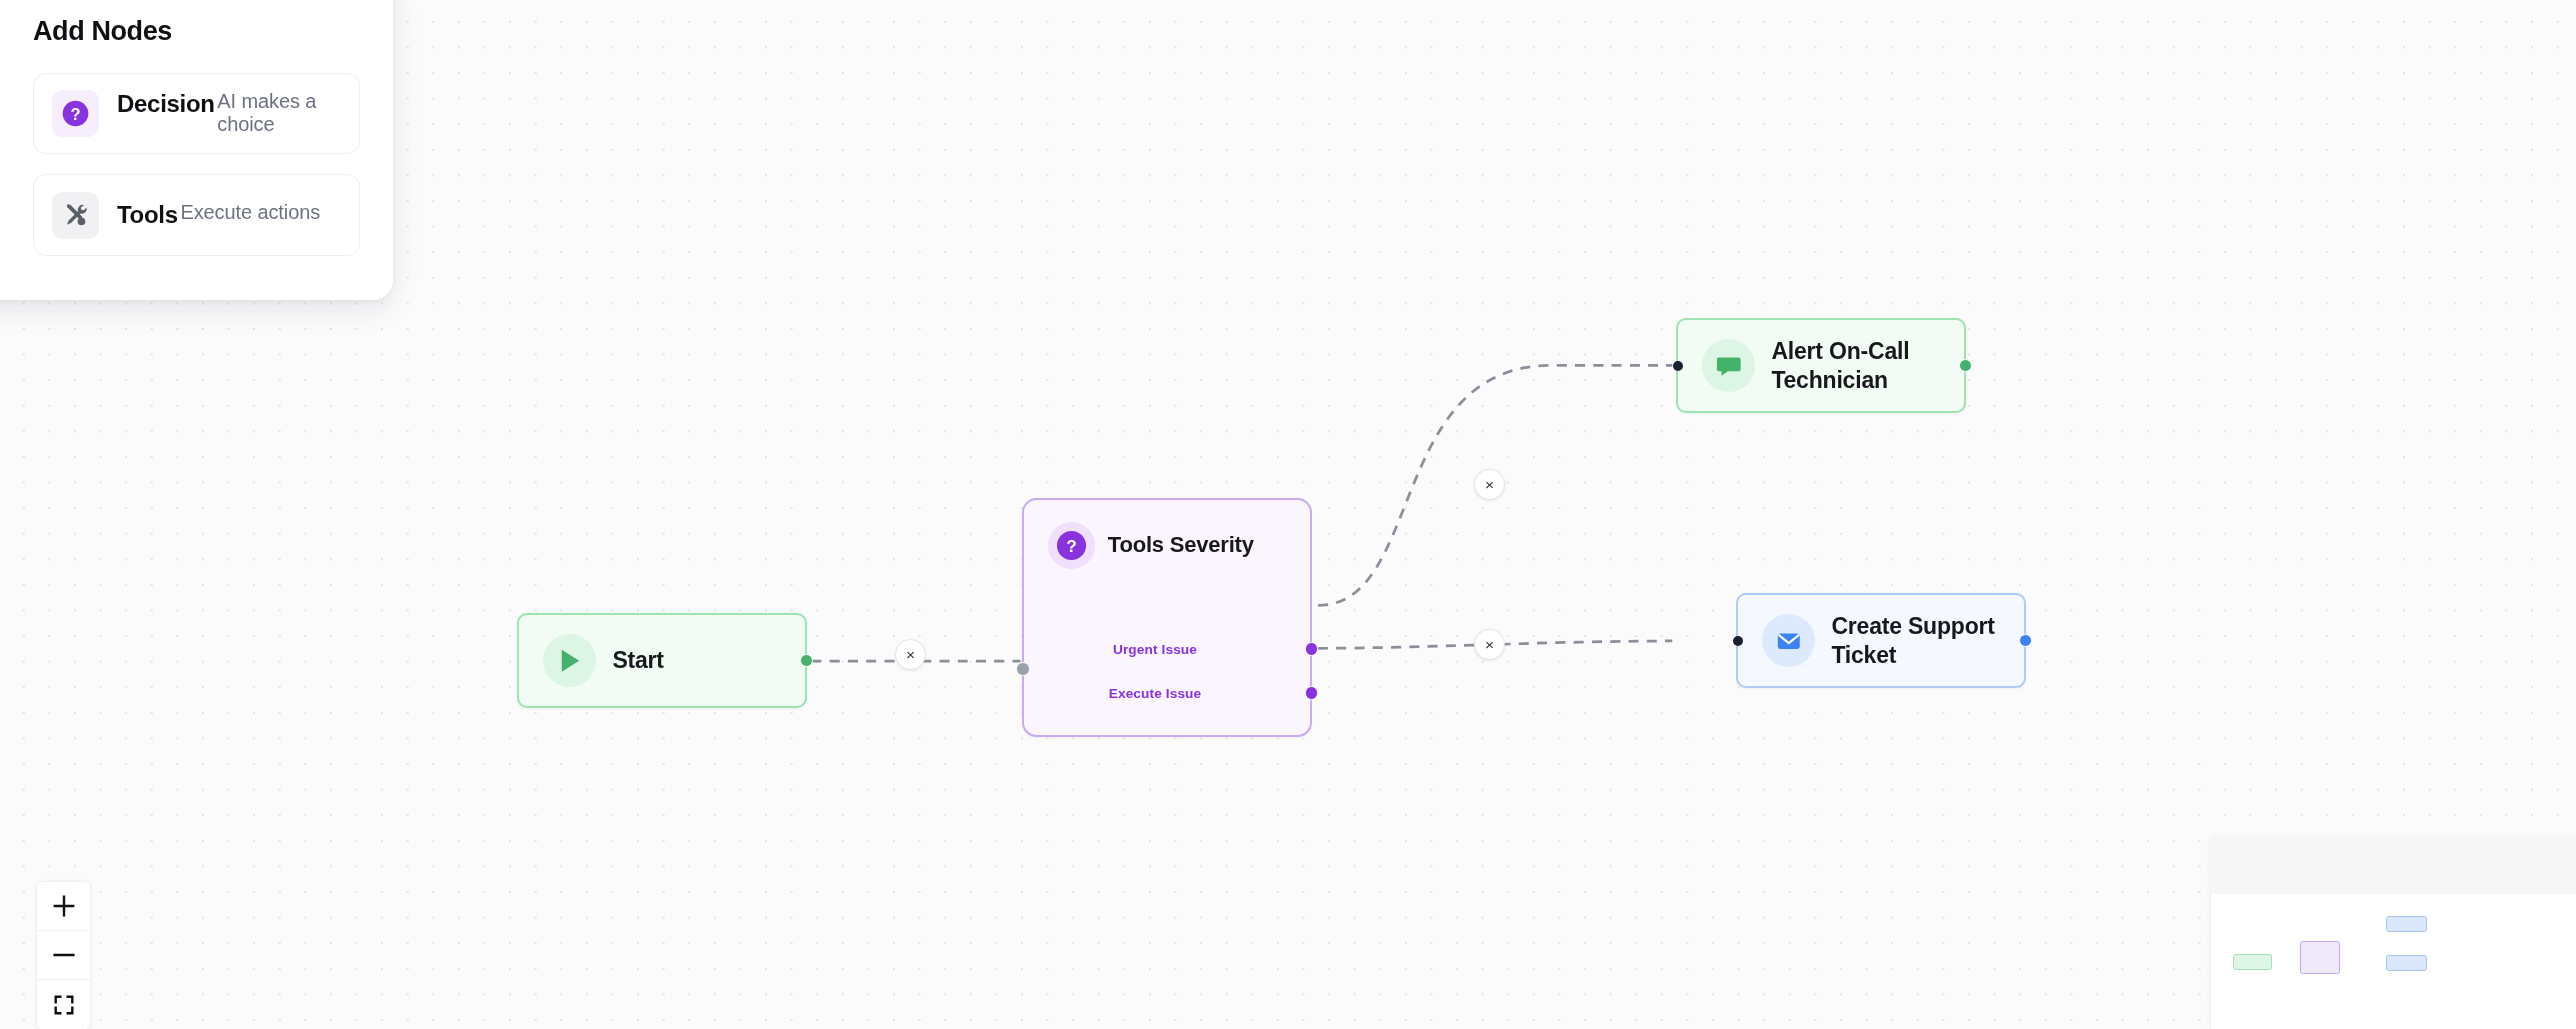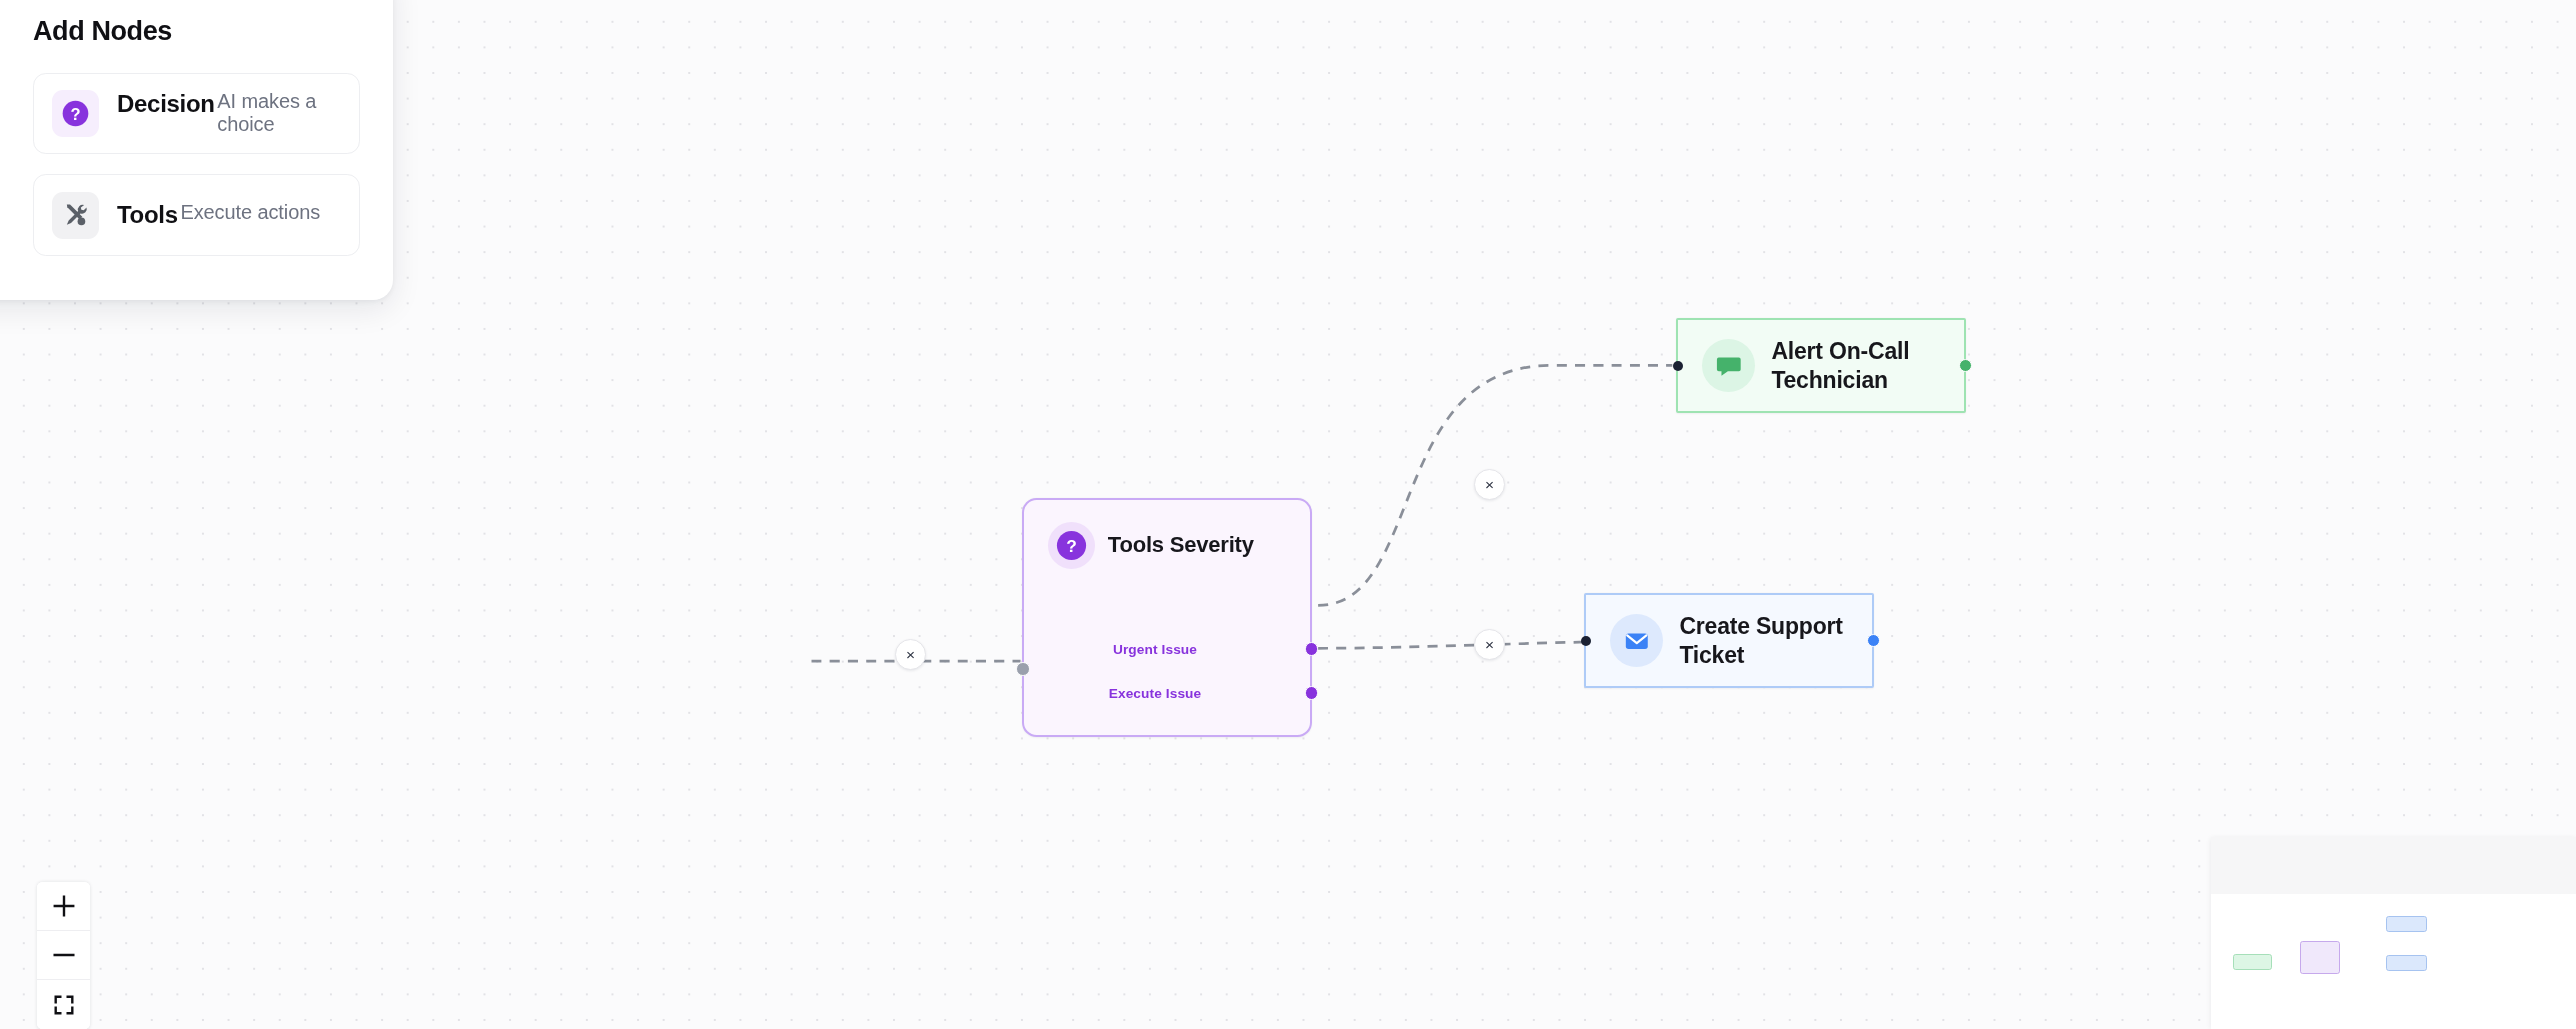--- a/index.html
+++ b/index.html
@@ -26,21 +26,21 @@
     position: absolute;
     inset: 0;
     width: 2576px;
     height: 1030px;
     pointer-events: none;
   }
 
   
   .node {
     position: absolute;
-    border-radius: 2px;
+    border-radius: 10px;
     display: flex;
     align-items: center;
     padding: 0 24px;
     box-shadow: 0 0.9px 1.8px rgba(16,24,40,.05);
   }
   .node-icon-wrap {
     width: 53px; height: 53px;
     border-radius: 50%;
     display: flex; align-items: center; justify-content: center;
     flex: 0 0 auto;
@@ -106,21 +106,21 @@
   
   #node-alert {
     left: 1676px; top: 318px;
     width: 290px; height: 95px;
     background: #f2fcf5;
     border: 2.3px solid #9ee3b2;
   }
   #node-alert .node-icon-wrap { background: #dcf5e5; }
 
   #node-ticket {
-    left: 1584px; top: 593px;
+    left: 1736px; top: 593px;
     width: 290px; height: 95px;
     background: #f5f9ff;
     border: 2.3px solid #aecbf7;
   }
   #node-ticket .node-icon-wrap { background: #dde9fd; }
 
   
   .handle {
     position: absolute;
     width: 13.7px; height: 13.7px;
@@ -245,20 +245,29 @@
 
     <path d="M 1444 663 C 1560 663, 1520 400, 1700 400 C 1770 400, 1790 400, 1832 400" fill="none" stroke="#8a8f99" stroke-width="3" stroke-dasharray="11 9"></path>
 
     <path d="M 1444 710 C 1560 710, 1700 702, 1832 702" fill="none" stroke="#8a8f99" stroke-width="3" stroke-dasharray="11 9"></path>
   </svg>
 
   <div class="edge-btn" style="left:895px; top:639px;">×</div>
   <div class="edge-btn" style="left:1474px; top:469px;">×</div>
   <div class="edge-btn" style="left:1474px; top:629px;">×</div>
 
+  <div class="node" id="node-start">
+    <div class="node-icon-wrap">
+      <svg width="24" height="25.6" viewBox="0 0 26 28">
+        <path d="M4 2 L23 14 L4 26 Z" fill="#45b26b"></path>
+      </svg>
+    </div>
+    <div class="node-title">Start</div>
+    <div class="handle h-green" style="right:-8.2px; top:50%; margin-top:-6.8px;"></div>
+  </div>
 
   <div class="node" id="node-decision">
     <div class="decision-head">
       <div class="node-icon-wrap">
         <svg width="31" height="31" viewBox="0 0 34 34">
           <circle cx="17" cy="17" r="16" fill="#8833dd"></circle>
           <text x="17" y="24" text-anchor="middle" font-family="Liberation Sans, sans-serif" font-size="19" font-weight="700" fill="#ffffff">?</text>
         </svg>
       </div>
       <div class="node-title">Tools Severity</div>

